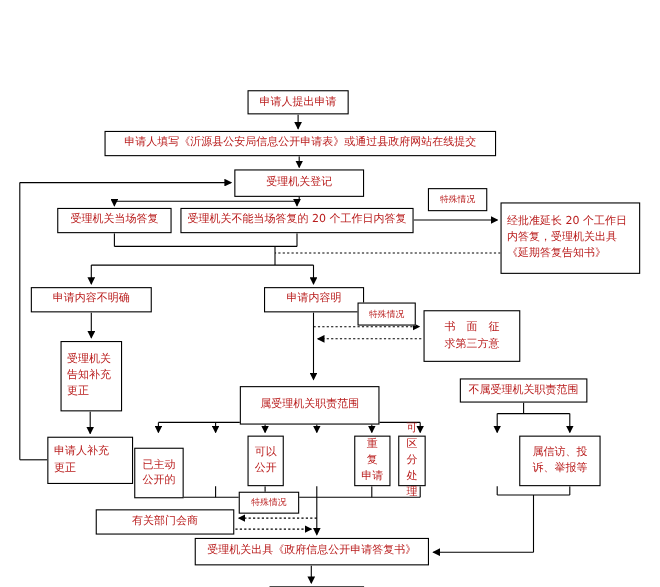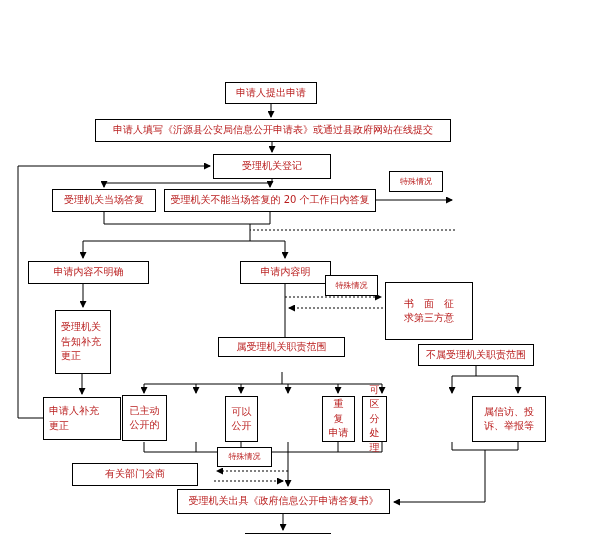--- a/index.html
+++ b/index.html
@@ -105,61 +105,64 @@
   <div class="box" style="left:95px;top:75px;width:356px;height:23px">申请人填写《沂源县公安局信息公开申请表》或通过县政府网站在线提交</div>
 
   <div class="box" style="left:213px;top:110px;width:118px;height:25px">受理机关登记</div>
 
   <div class="box small" style="left:389px;top:127px;width:54px;height:21px">特殊情况</div>
 
   <div class="box" style="left:52px;top:145px;width:104px;height:23px">受理机关当场答复</div>
 
   <div class="box" style="left:164px;top:145px;width:212px;height:23px">受理机关不能当场答复的 20 个工作日内答复</div>
 
+  <div class="box left" style="left:455px;top:140px;width:127px;height:65px">经批准延长 20 个工作日
+内答复，受理机关出具
+《延期答复告知书》</div>
 
-  <div class="box" style="left:28px;top:217px;width:121px;height:23px">申请内容不明确</div>
+  <div class="box" style="left:28px;top:217px;width:110px;height:23px">申请内容不明确</div>
 
   <div class="box" style="left:240px;top:217px;width:91px;height:23px">申请内容明</div>
 
   <div class="box small" style="left:325px;top:231px;width:53px;height:21px">特殊情况</div>
 
-  <div class="box" style="left:385px;top:238px;width:88px;height:58px">书　面　征
+  <div class="box" style="left:385px;top:238px;width:88px;height:47px">书　面　征
 求第三方意</div>
 
   <div class="box left" style="left:55px;top:266px;width:56px;height:64px">受理机关
 告知补充
 更正</div>
 
   <div class="box left" style="left:43px;top:353px;width:78px;height:43px">申请人补充
 更正</div>
 
-  <div class="box" style="left:218px;top:293px;width:127px;height:20px">属受理机关职责范围</div>
+  <div class="box" style="left:218px;top:307px;width:127px;height:35px">属受理机关职责范围</div>
 
   <div class="box" style="left:418px;top:300px;width:116px;height:22px">不属受理机关职责范围</div>
 
-  <div class="box" style="left:122px;top:351px;width:45px;height:46px">已主动
+  <div class="box" style="left:122px;top:363px;width:45px;height:46px">已主动
 公开的</div>
 
 
   <div class="box" style="left:225px;top:352px;width:33px;height:46px">可以
 公开</div>
 
 
   <div class="box" style="left:322px;top:352px;width:33px;height:46px">重　复
 申请</div>
 
   <div class="box" style="left:362px;top:352px;width:25px;height:46px">可区分处
 理</div>
 
 
   <div class="box" style="left:472px;top:352px;width:74px;height:46px">属信访、投
 诉、举报等</div>
 
   <div class="box small" style="left:217px;top:403px;width:55px;height:20px">特殊情况</div>
 
-  <div class="box" style="left:72px;top:419px;width:126px;height:23px">有关部门会商</div>
+  <div class="box" style="left:87px;top:419px;width:126px;height:23px">有关部门会商</div>
 
   <div class="box" style="left:177px;top:445px;width:213px;height:25px">受理机关出具《政府信息公开申请答复书》</div>
 
   <div class="box" style="left:245px;top:489px;width:86px;height:24px">申请人签收</div>
 
   <div class="bottom-bar"></div>
 </div>
 
 </body></html>

